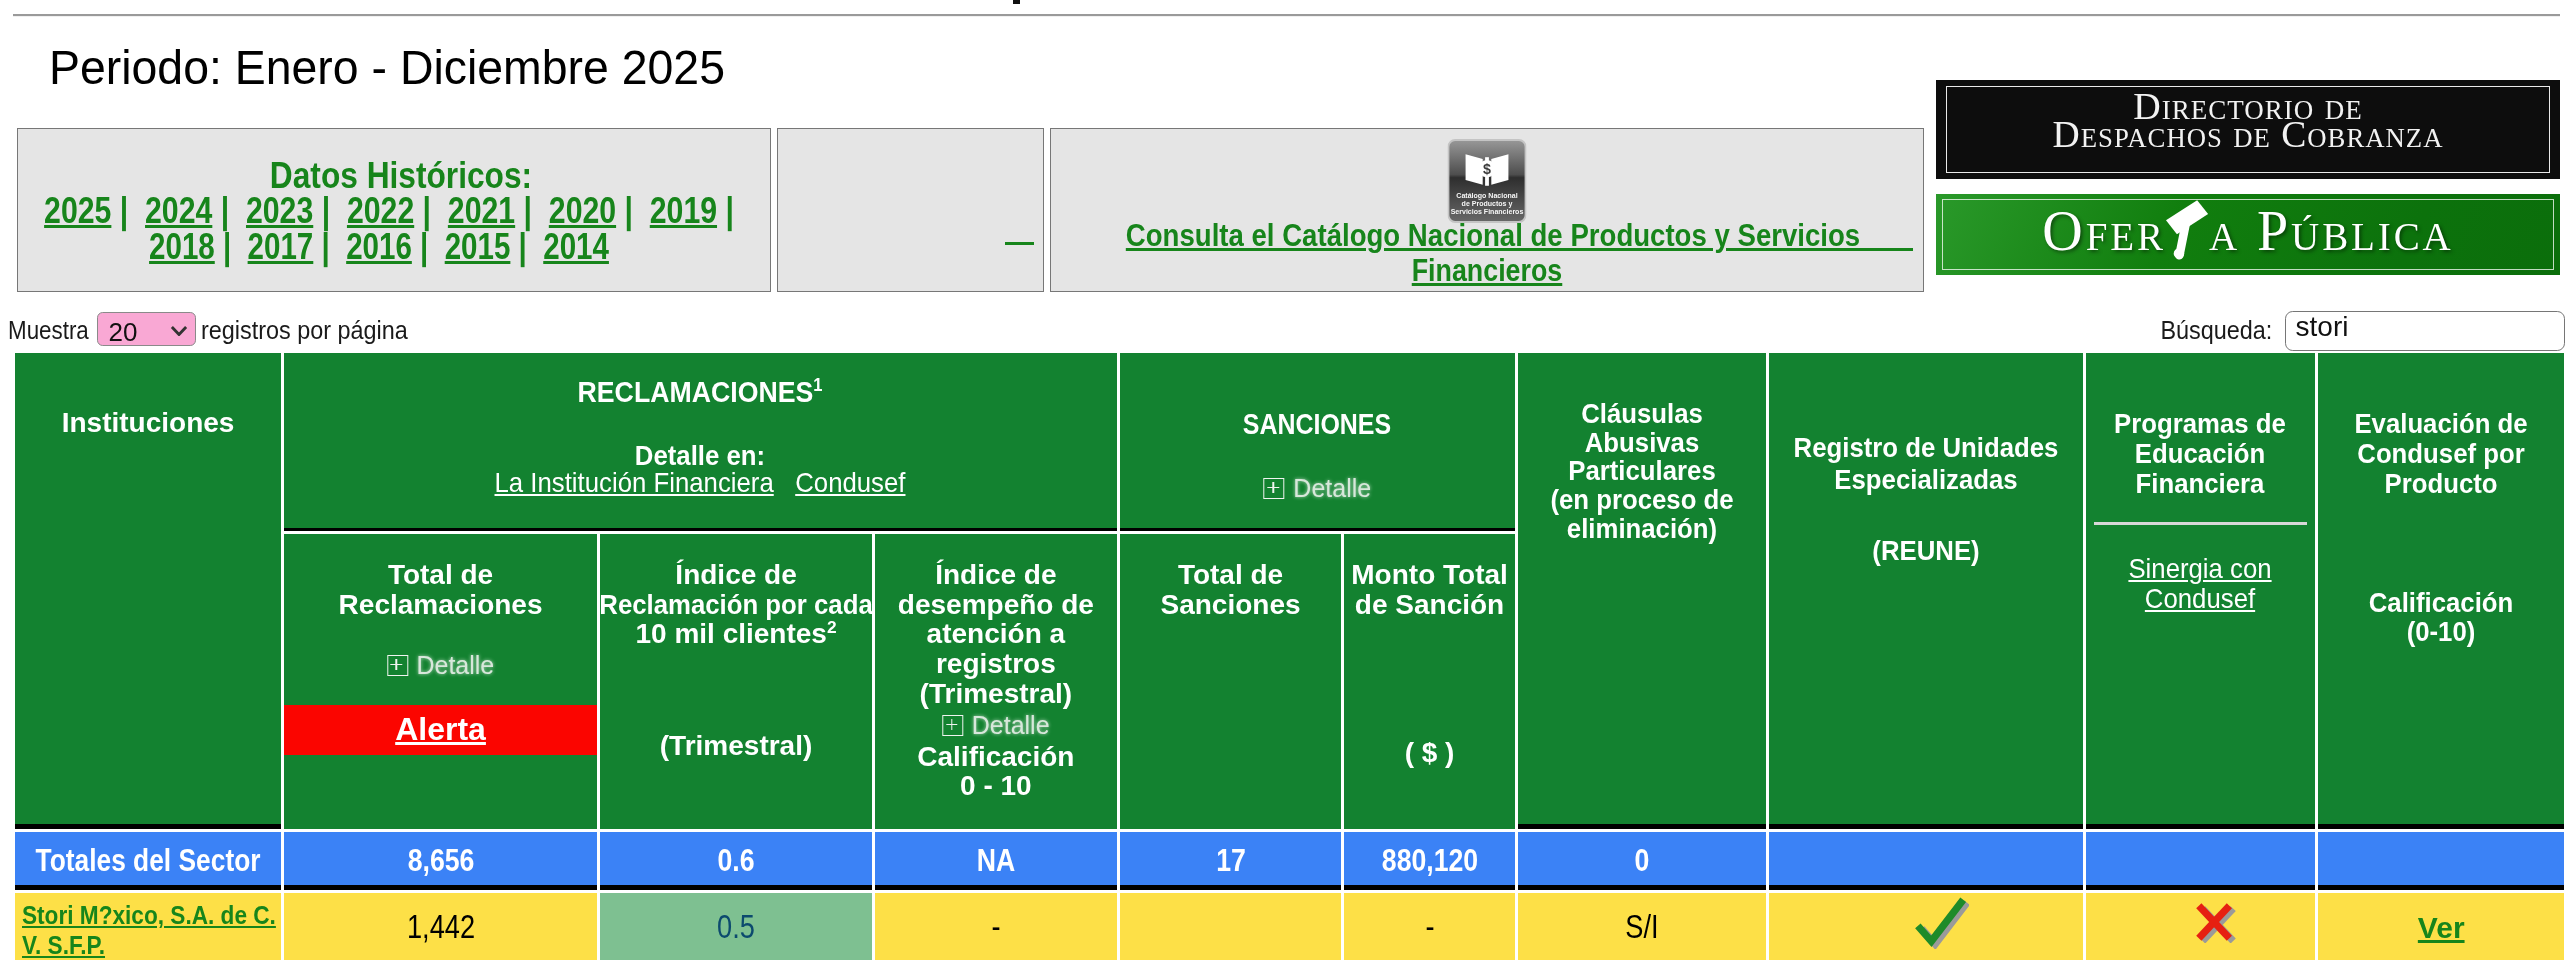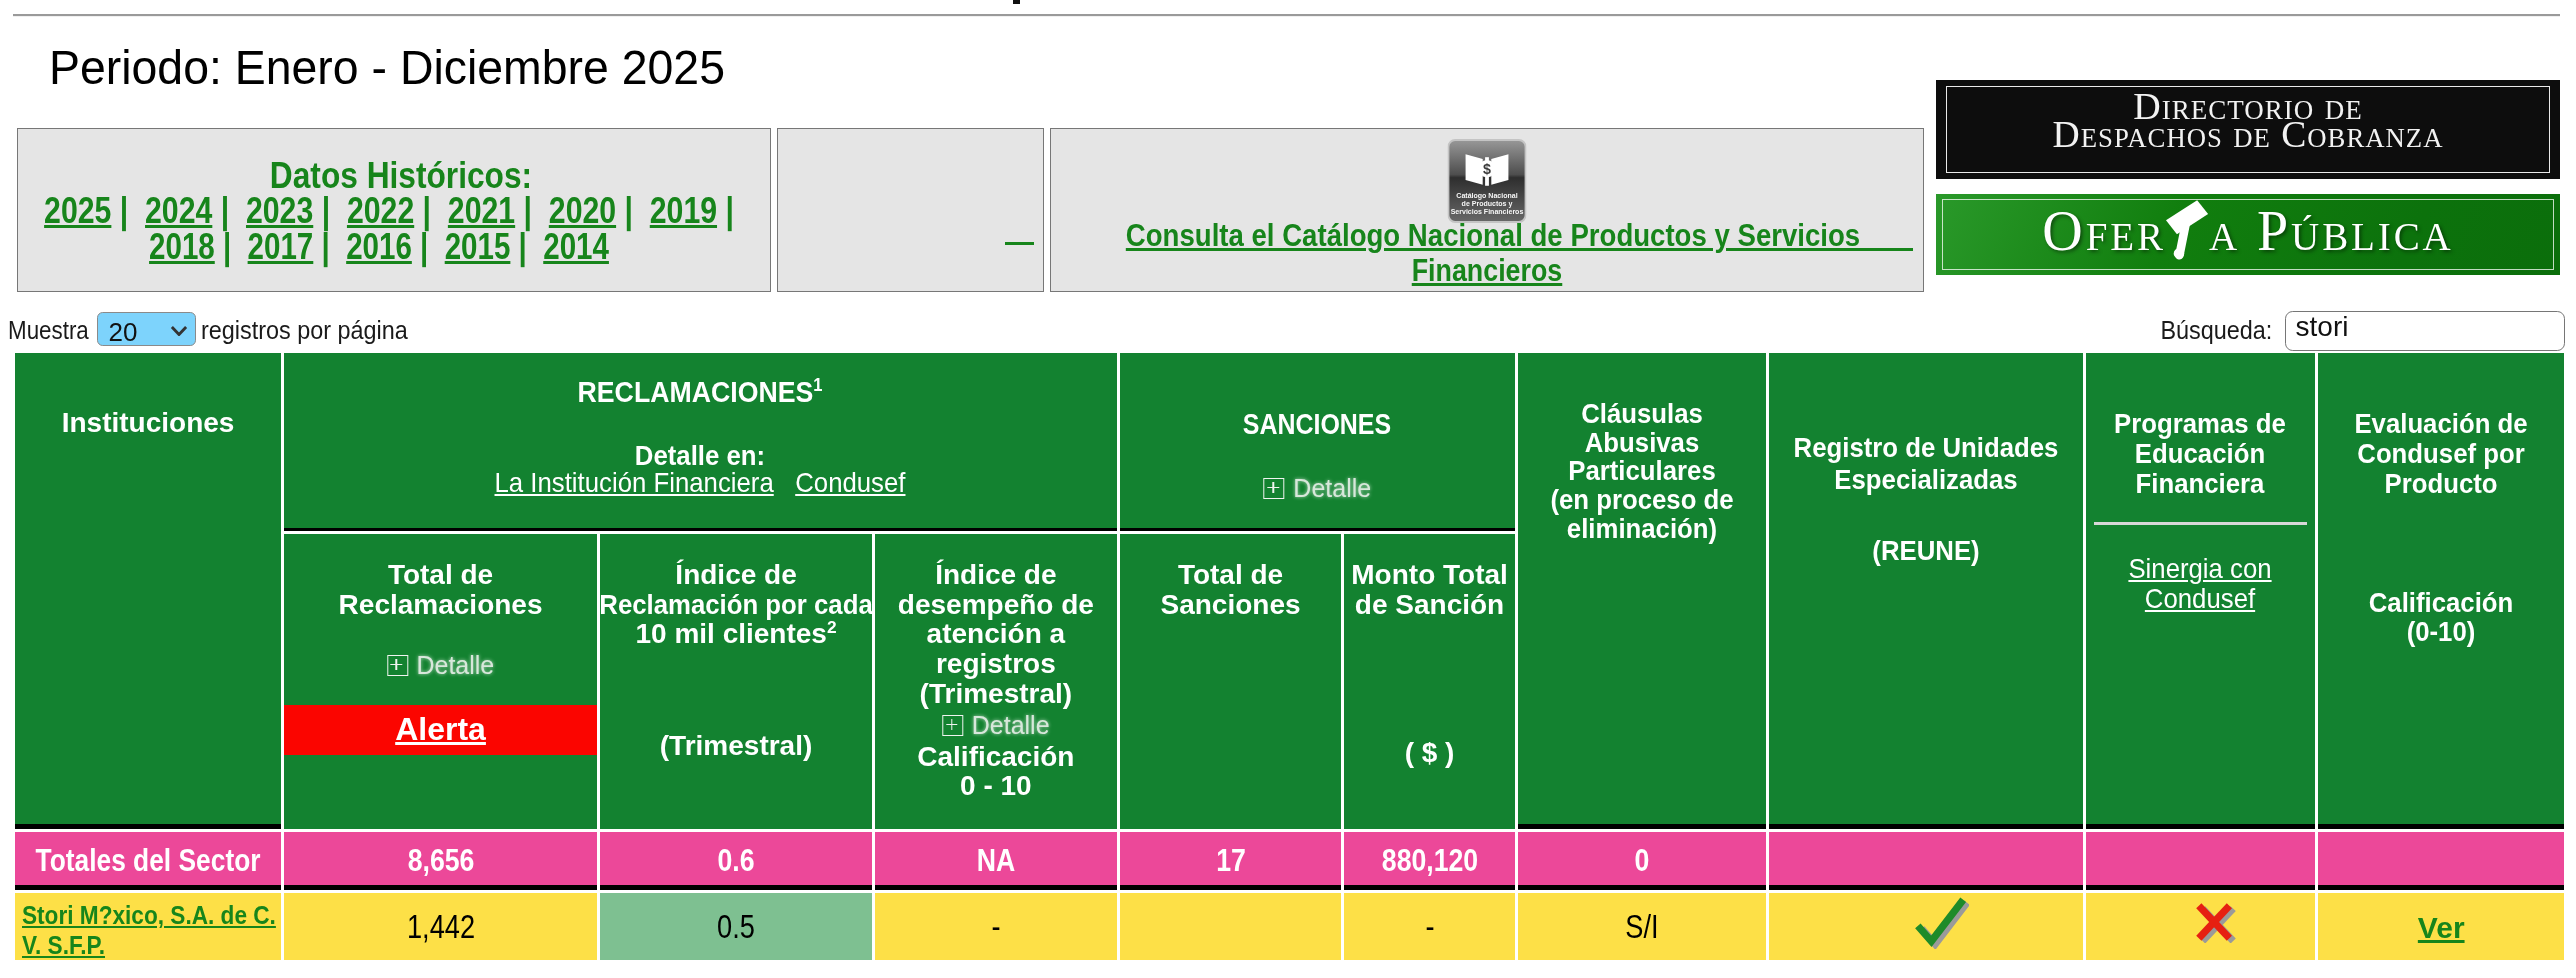--- a/index.html
+++ b/index.html
@@ -25,32 +25,32 @@
 
 #banDir { left:1936px; top:80px; width:624px; height:99px; background:#0d0d0d; font-family:"Liberation Serif", serif; }
 #banDir .inner { position:absolute; left:9.6px; top:5.7px; right:9.6px; bottom:5.7px; border:1.9px solid #e9e9e9; color:#f2f2f2; font-variant:small-caps; font-size:38px; line-height:27px; letter-spacing:1px; }
 #banOfe { left:1936px; top:165px; width:624px; height:81px; background:linear-gradient(115deg,#2a992a,#117e0e 38%,#0c720c 75%,#0b6e0b); font-family:"Liberation Serif", serif;margin-top:29px; }
 #banOfe .inner { position:absolute; left:5.7px; top:4.8px; right:5.7px; bottom:4.8px; border:1.9px solid rgba(255,255,255,0.75); text-align:center; color:#fff; }
 #banOfe .txt { font-variant:small-caps; font-size:56px; letter-spacing:2.9px; line-height:63px; text-shadow:1.9px 1.9px 3.8px rgba(0,0,0,0.45); }
 
 .brow { position:absolute; font-size:26px; line-height:30px; color:#1a1a1a; white-space:nowrap; }
 .lx { display:inline-block; transform-origin:0 50%; }
 .rx { display:inline-block; transform-origin:100% 50%; }
-#selbox { position:absolute; left:97px; top:312px; width:99px; height:34px; border:1.9px solid #8a8a8a; border-radius:5.7px; background:#7dd3fc; font-size:26px; color:#111; }
+#selbox { position:absolute; left:97px; top:312px; width:99px; height:34px; border:1.9px solid #8a8a8a; border-radius:5.7px; background:#f9a8d4; font-size:26px; color:#111; }
 #selbox .v { position:absolute; left:10.5px; top:3.8px; }
 #busqbox { position:absolute; left:2285px; top:311px; width:280px; height:40px; border:1.9px solid #767676; border-radius:7.7px; background:#fff; color:#111; }
 #busqbox .v { position:absolute; left:9.6px; top:-1px; font-size:28px; }
 
 table { border-collapse:separate; border-spacing:3.8px; table-layout:fixed; width:2555px; position:absolute; left:12.4px; top:350px; }
 td { vertical-align:top; text-align:center; position:relative; }
 .hg { background:#138230; color:#fff; font-weight:bold; font-size:28px; line-height:30px; }
 .hg a { color:#fff; }
 .bb4 { border-bottom:3.8px solid #000; }
 .bb6 { border-bottom:5.7px solid #000; }
-.totr td { background:#ec4899; color:#fff; font-weight:bold; font-size:31px; text-align:center; }
+.totr td { background:#3b82f6; color:#fff; font-weight:bold; font-size:31px; text-align:center; }
 .datr td { background:#fde047; color:#000; font-size:34px; vertical-align:middle; text-align:center; }
 .det { font-weight:normal; color:#eef3ee; opacity:0.9; font-size:25px; text-shadow:0 0 3.8px rgba(255,255,255,0.8); }
 .detic { display:inline-block; width:21px; height:21px; border:1.9px solid #f0f4f0; position:relative; vertical-align:-1.9px; margin-right:8.6px; }
 .detic:before { content:""; position:absolute; left:2.9px; top:7.7px; width:11.5px; height:1.9px; background:#f0f4f0; }
 .detic:after { content:""; position:absolute; left:7.7px; top:2.9px; width:1.9px; height:11.5px; background:#f0f4f0; }
 sup { font-size:62%; vertical-align:super; line-height:0; }
 #alerta { position:absolute; left:0; top:171px; width:100%; height:50px; background:#fb0500; }
 #alerta a { color:#fff; font-weight:bold; font-size:32px; line-height:48px; }
 .whr { position:absolute; top:169px; left:7.7px; right:7.7px; height:2.9px; background:#d8d8d8; }
 .slink { color:#fff; font-weight:normal; }
@@ -239,21 +239,21 @@
         </td>
   <td class="bb6"></td>
   <td class="bb6"></td>
   <td class="bb6"></td>
 </tr>
 <tr class="datr" style="height:64px">
   <td style="text-align:left;padding:6.7px 0 0 6.7px;font-size:26px;line-height:30px"><a class="glink" href="#" style="display:inline-block;transform:scaleX(0.87);transform-origin:0 50%;white-space:nowrap">Stori M?xico, S.A. de C.</a><br><a class="glink" href="#" style="display:inline-block;transform:scaleX(0.87);transform-origin:0 50%">V. S.F.P.</a></td>
   <td>
           <span class="c" style="top:14.4px;--s:0.8">1,442</span>
         </td>
-  <td style="background:#7ec091;color:#000000">
+  <td style="background:#7ec091;color:#0c4a6e">
           <span class="c" style="top:14.4px;--s:0.8">0.5</span>
         </td>
   <td>
           <span class="c" style="top:14.4px;--s:0.8">-</span>
         </td>
   <td></td>
   <td>
           <span class="c" style="top:14.4px;--s:0.8">-</span>
         </td>
   <td>

